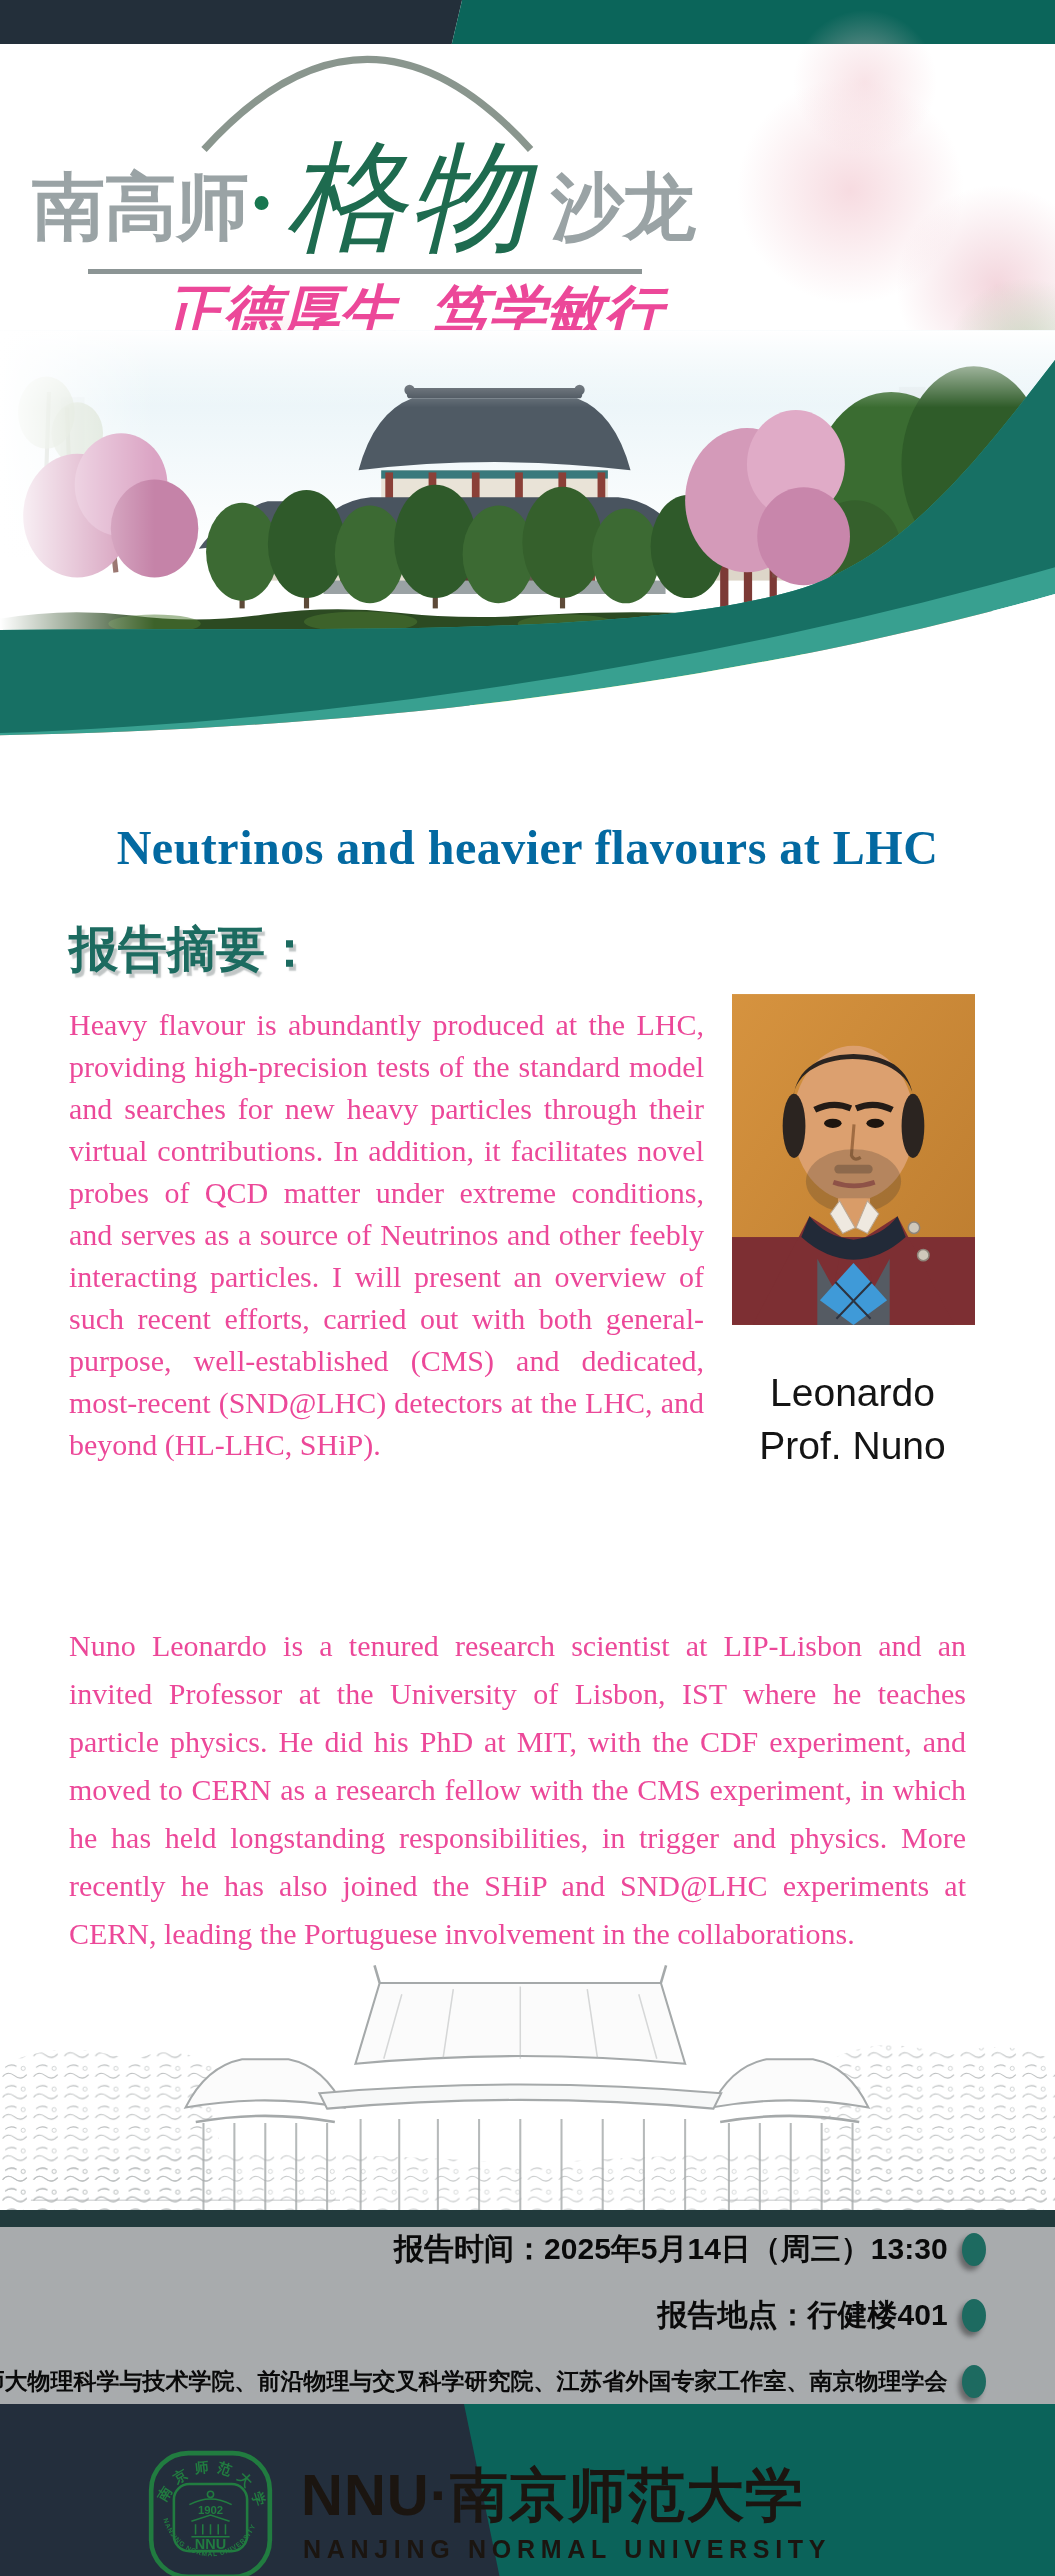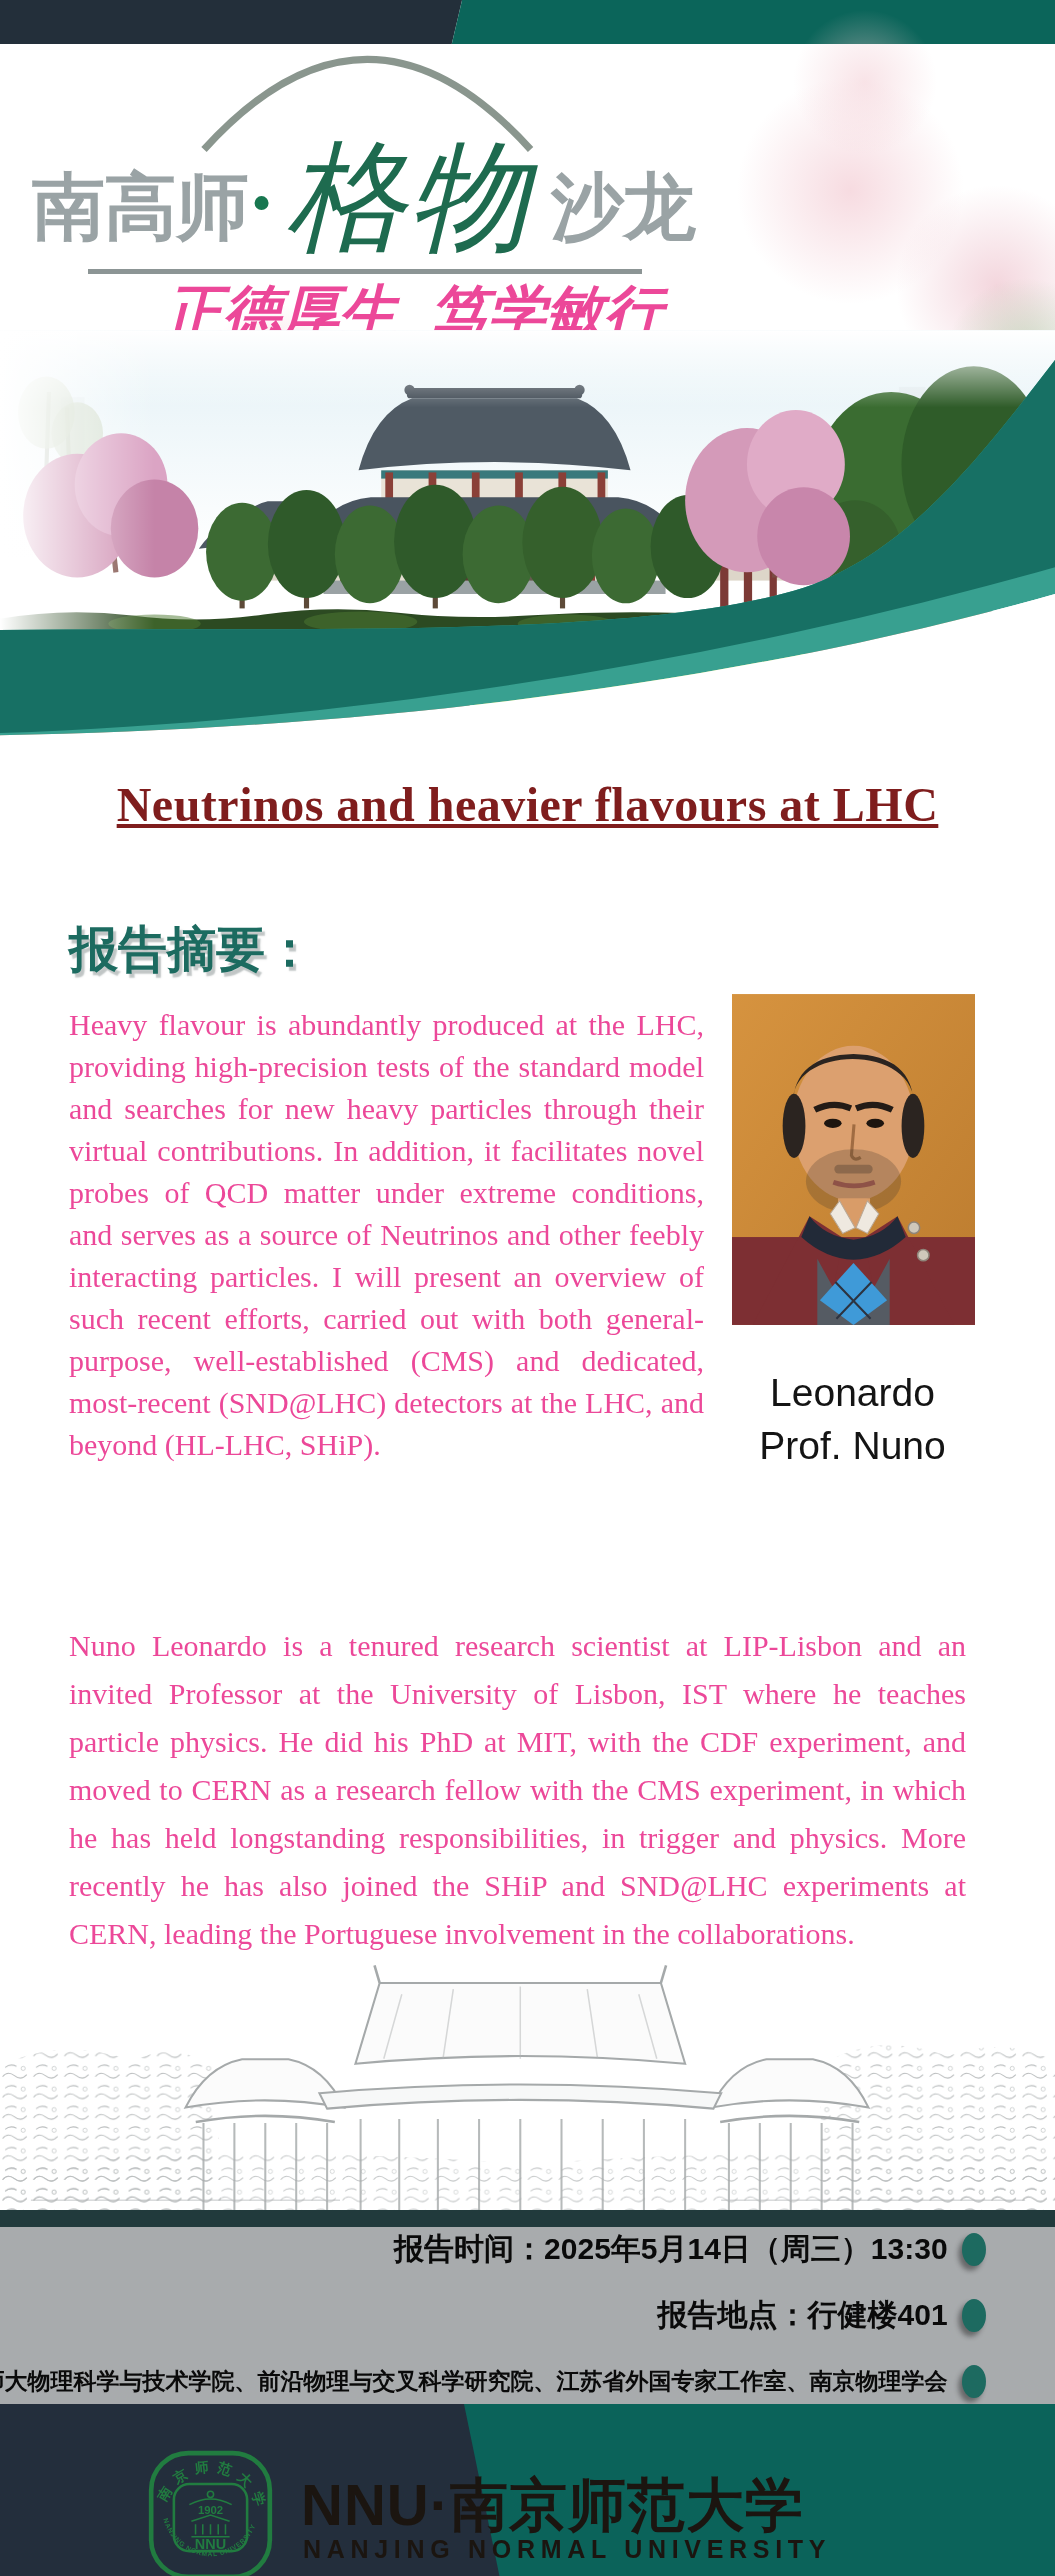--- a/index.html
+++ b/index.html
@@ -25,24 +25,23 @@
   }
   .motto .gap{display:inline-block;width:33px;}
   .blob{position:absolute;border-radius:50%;pointer-events:none;}
   .blob1{left:737px;top:77px;width:227px;height:227px;background:radial-gradient(closest-side,rgba(240,190,200,.55),rgba(240,190,200,0));}
   .blob2{left:896px;top:185px;width:201px;height:201px;background:radial-gradient(closest-side,rgba(232,174,188,.5),rgba(232,174,188,0));}
   .blob3{left:793px;top:10.3px;width:144px;height:144px;background:radial-gradient(closest-side,rgba(243,205,212,.55),rgba(243,205,212,0));}
   .blob4{left:948px;top:278px;width:155px;height:144px;background:radial-gradient(closest-side,rgba(160,195,152,.5),rgba(160,195,152,0));}
   .blob5{left:216px;top:304px;width:124px;height:88px;background:radial-gradient(closest-side,rgba(240,200,208,.38),rgba(240,200,208,0));}
   
   .talk-title{
-    position:absolute;left:0;top:777px;width:1055px;margin:0;text-align:center;
-    font-family:"Liberation Serif",serif;font-weight:700;font-size:48px;color:#7f1d1d;
+    position:absolute;left:0;top:820px;width:1055px;margin:0;text-align:center;
+    font-family:"Liberation Serif",serif;font-weight:700;font-size:48px;color:#0369a1;
     letter-spacing:0.5px;
-    text-decoration:underline;
   }
   
   .sec-heading{
     position:absolute;left:69px;font-size:49px;font-weight:700;color:#1c6b60;
     font-family:"Liberation Sans",sans-serif;line-height:1;
     text-shadow:3.1px 3.6px 1.5px rgba(140,150,150,.55);
   }
   
   .body-text{
     position:absolute;left:69px;margin:0;font-family:"Liberation Serif",serif;
@@ -72,21 +71,21 @@
     background:#1d6a60;box-shadow:-3.6px 4.6px 5.2px rgba(25,25,25,.45);
   }
   
   .bottom-band{position:absolute;left:0;top:2404px;width:1055px;height:233px;background:#232e3c;}
   .bottom-teal{
     position:absolute;inset:0;background:#0b635a;
     clip-path:polygon(464px 0,1055px 0,1055px 233px,512px 233px);
   }
   .seal{position:absolute;left:148px;top:46px;width:125px;height:130px;}
   .brandmark-cn{
-    position:absolute;left:301px;top:72px;font-size:58px;font-weight:800;
+    position:absolute;left:301px;top:62px;font-size:58px;font-weight:800;
     letter-spacing:1px;color:#1b1510;line-height:1;font-family:"Liberation Sans",sans-serif;
   }
   .brandmark-en{
     position:absolute;left:303px;top:133px;font-size:25px;letter-spacing:5.7px;
     font-weight:600;color:#1b1510;line-height:1;font-family:"Liberation Sans",sans-serif;
   }
   svg{display:block;}
 </style>
 </head>
 <body>

